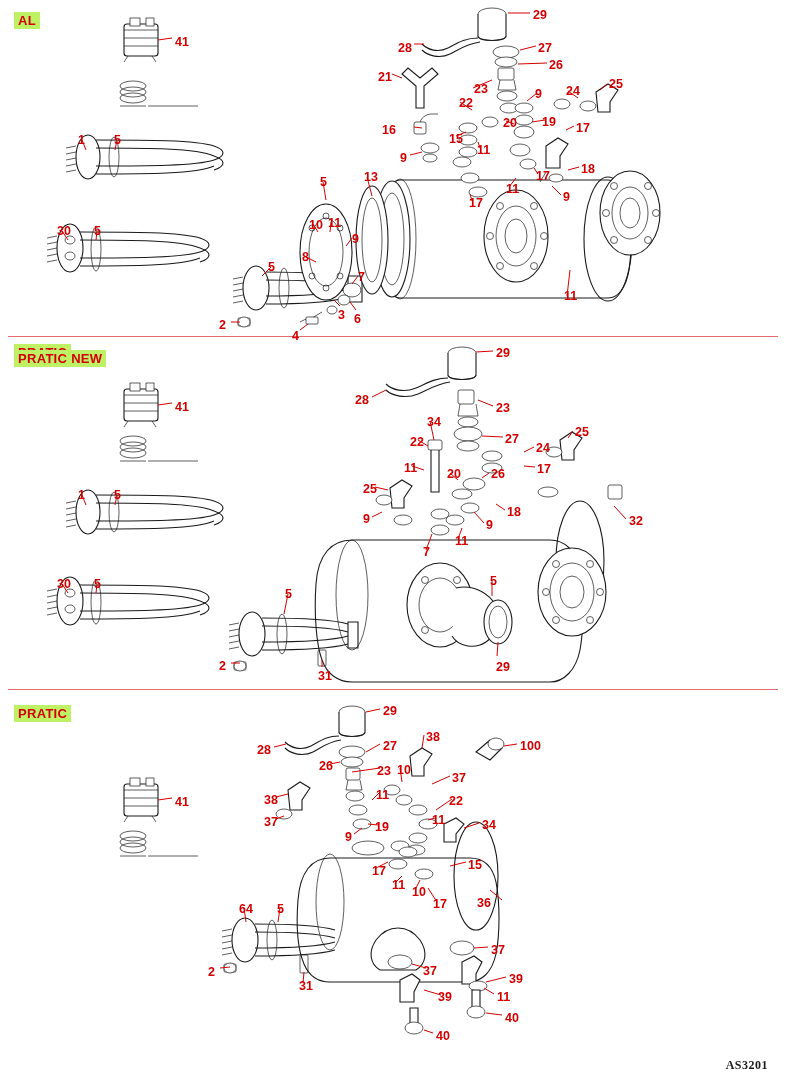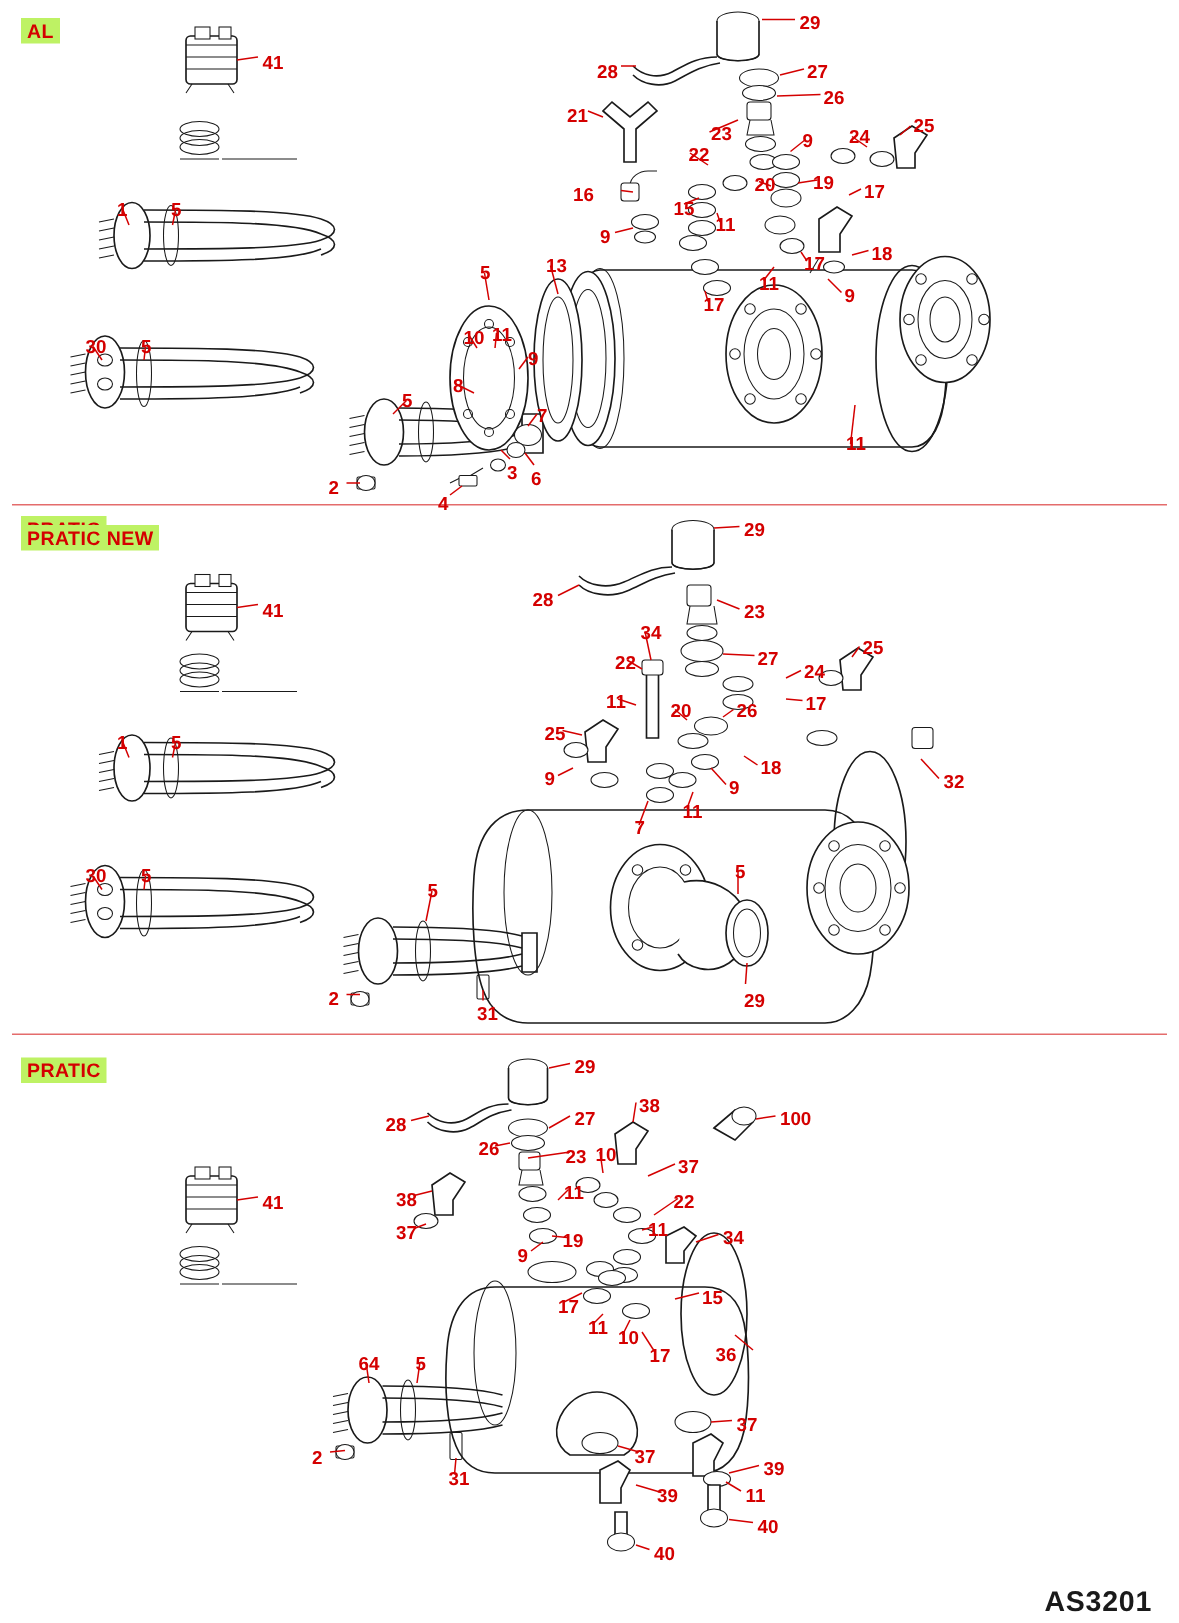--- a/index.html
+++ b/index.html
@@ -38,23 +38,24 @@
     position: absolute;
     color: #d40000;
     font-size: 12.5px;
     font-weight: bold;
     line-height: 1;
     white-space: nowrap;
   }
   .doccode {
     position: absolute;
     color: #1a1a1a;
-    font-size: 19px;
+    font-size: 12px;
     font-weight: bold;
     letter-spacing: 0.5px;
+    font-family: Liberation Serif, serif;
   }
   svg.art {
     position: absolute;
     left: 0;
     top: 0;
     width: 786px;
     height: 1082px;
     pointer-events: none;
   }
   .bk { stroke: #1a1a1a; stroke-width: 1.1; fill: none; }

